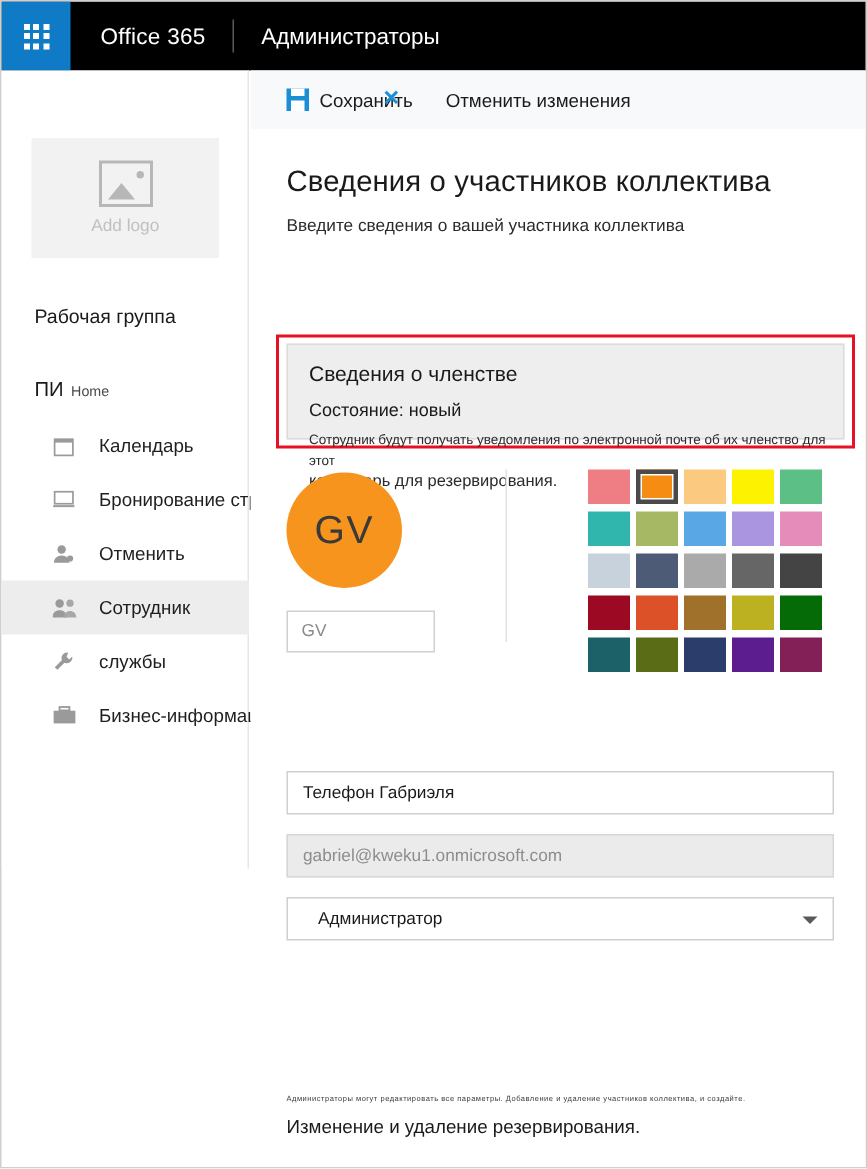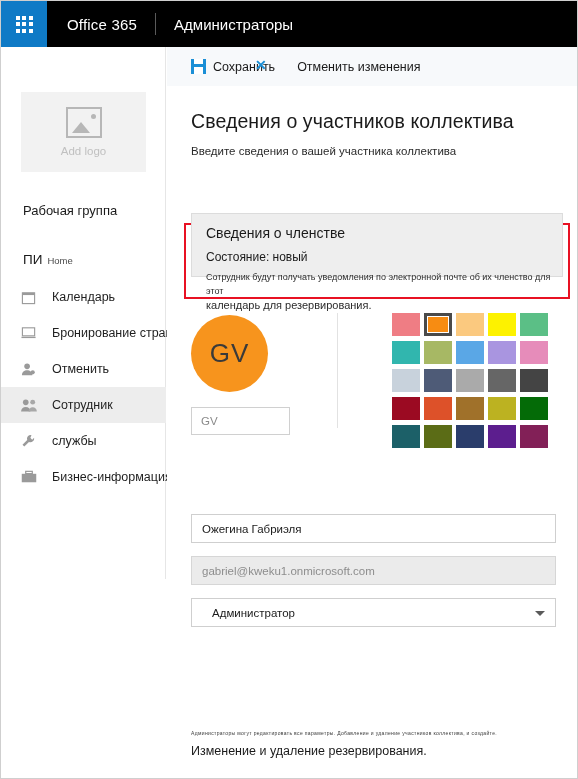--- a/index.html
+++ b/index.html
@@ -110,21 +110,21 @@
     display: flex; align-items: baseline; gap: 5px;
     cursor: pointer;
   }
   .homerow .ru { font-size: 13.5px; color: #1a1a1a; }
   .homerow .en { font-size: 9.5px; color: #4a4a4a; }
 
   .navlist { position: absolute; left: 0; top: 232px; width: 165px; }
   .navitem {
     display: flex; align-items: center;
     height: 36px;
-    padding-left: 20px;
+    padding-left: 34px;
     cursor: pointer;
     color: #1f1f1f;
     font-size: 12.5px;
     white-space: nowrap;
   }
   .navitem.sel { background: #ededed; }
   .navitem .nicon {
     width: 22px; height: 16px;
     margin-right: 9px;
     display: flex; align-items: center;
@@ -192,21 +192,21 @@
     white-space: nowrap;
   }
 
   
   .redbox {
     position: absolute; left: 17px; top: 113px;
     width: 386px; height: 76px;
     border: 2px solid #e81123;
   }
   .infocard {
-    position: absolute; left: 24px; top: 103px;
+    position: absolute; left: 24px; top: 119px;
     width: 372px; height: 64px;
     background: #eeeeee;
     border: 1px solid #dcdcdc;
     padding: 11px 14px 0 14px;
   }
   .infocard .ic-title { font-size: 14px; color: #1a1a1a; }
   .infocard .ic-state { margin-top: 9px; font-size: 12px; color: #1a1a1a; }
   .infocard .ic-note {
     margin-top: 6px;
     font-size: 9px; color: #2b2b2b;
@@ -454,21 +454,21 @@
         <div class="sw" style="background: rgb(188, 178, 33);"></div>
         <div class="sw" style="background: rgb(4, 107, 7);"></div>
         <div class="sw" style="background: rgb(28, 96, 104);"></div>
         <div class="sw" style="background: rgb(91, 108, 22);"></div>
         <div class="sw" style="background: rgb(42, 61, 107);"></div>
         <div class="sw" style="background: rgb(92, 30, 142);"></div>
         <div class="sw" style="background: rgb(130, 32, 87);"></div>
       </div>
 
       <div class="fields">
-        <div class="fld">Ожегина Габриэля</div>
+        <div class="fld">Телефон Габриэля</div>
         <div class="fld readonly">gabriel@kweku1.onmicrosoft.com</div>
         <div class="fld select">
           <span>Администратор</span>
           <span class="caret"></span>
         </div>
       </div>
 
       <div class="tinynote">Администраторы могут редактировать все параметры. Добавление и удаление участников коллектива, и создайте.</div>
       <div class="note2">Изменение и удаление резервирования.</div>
 

